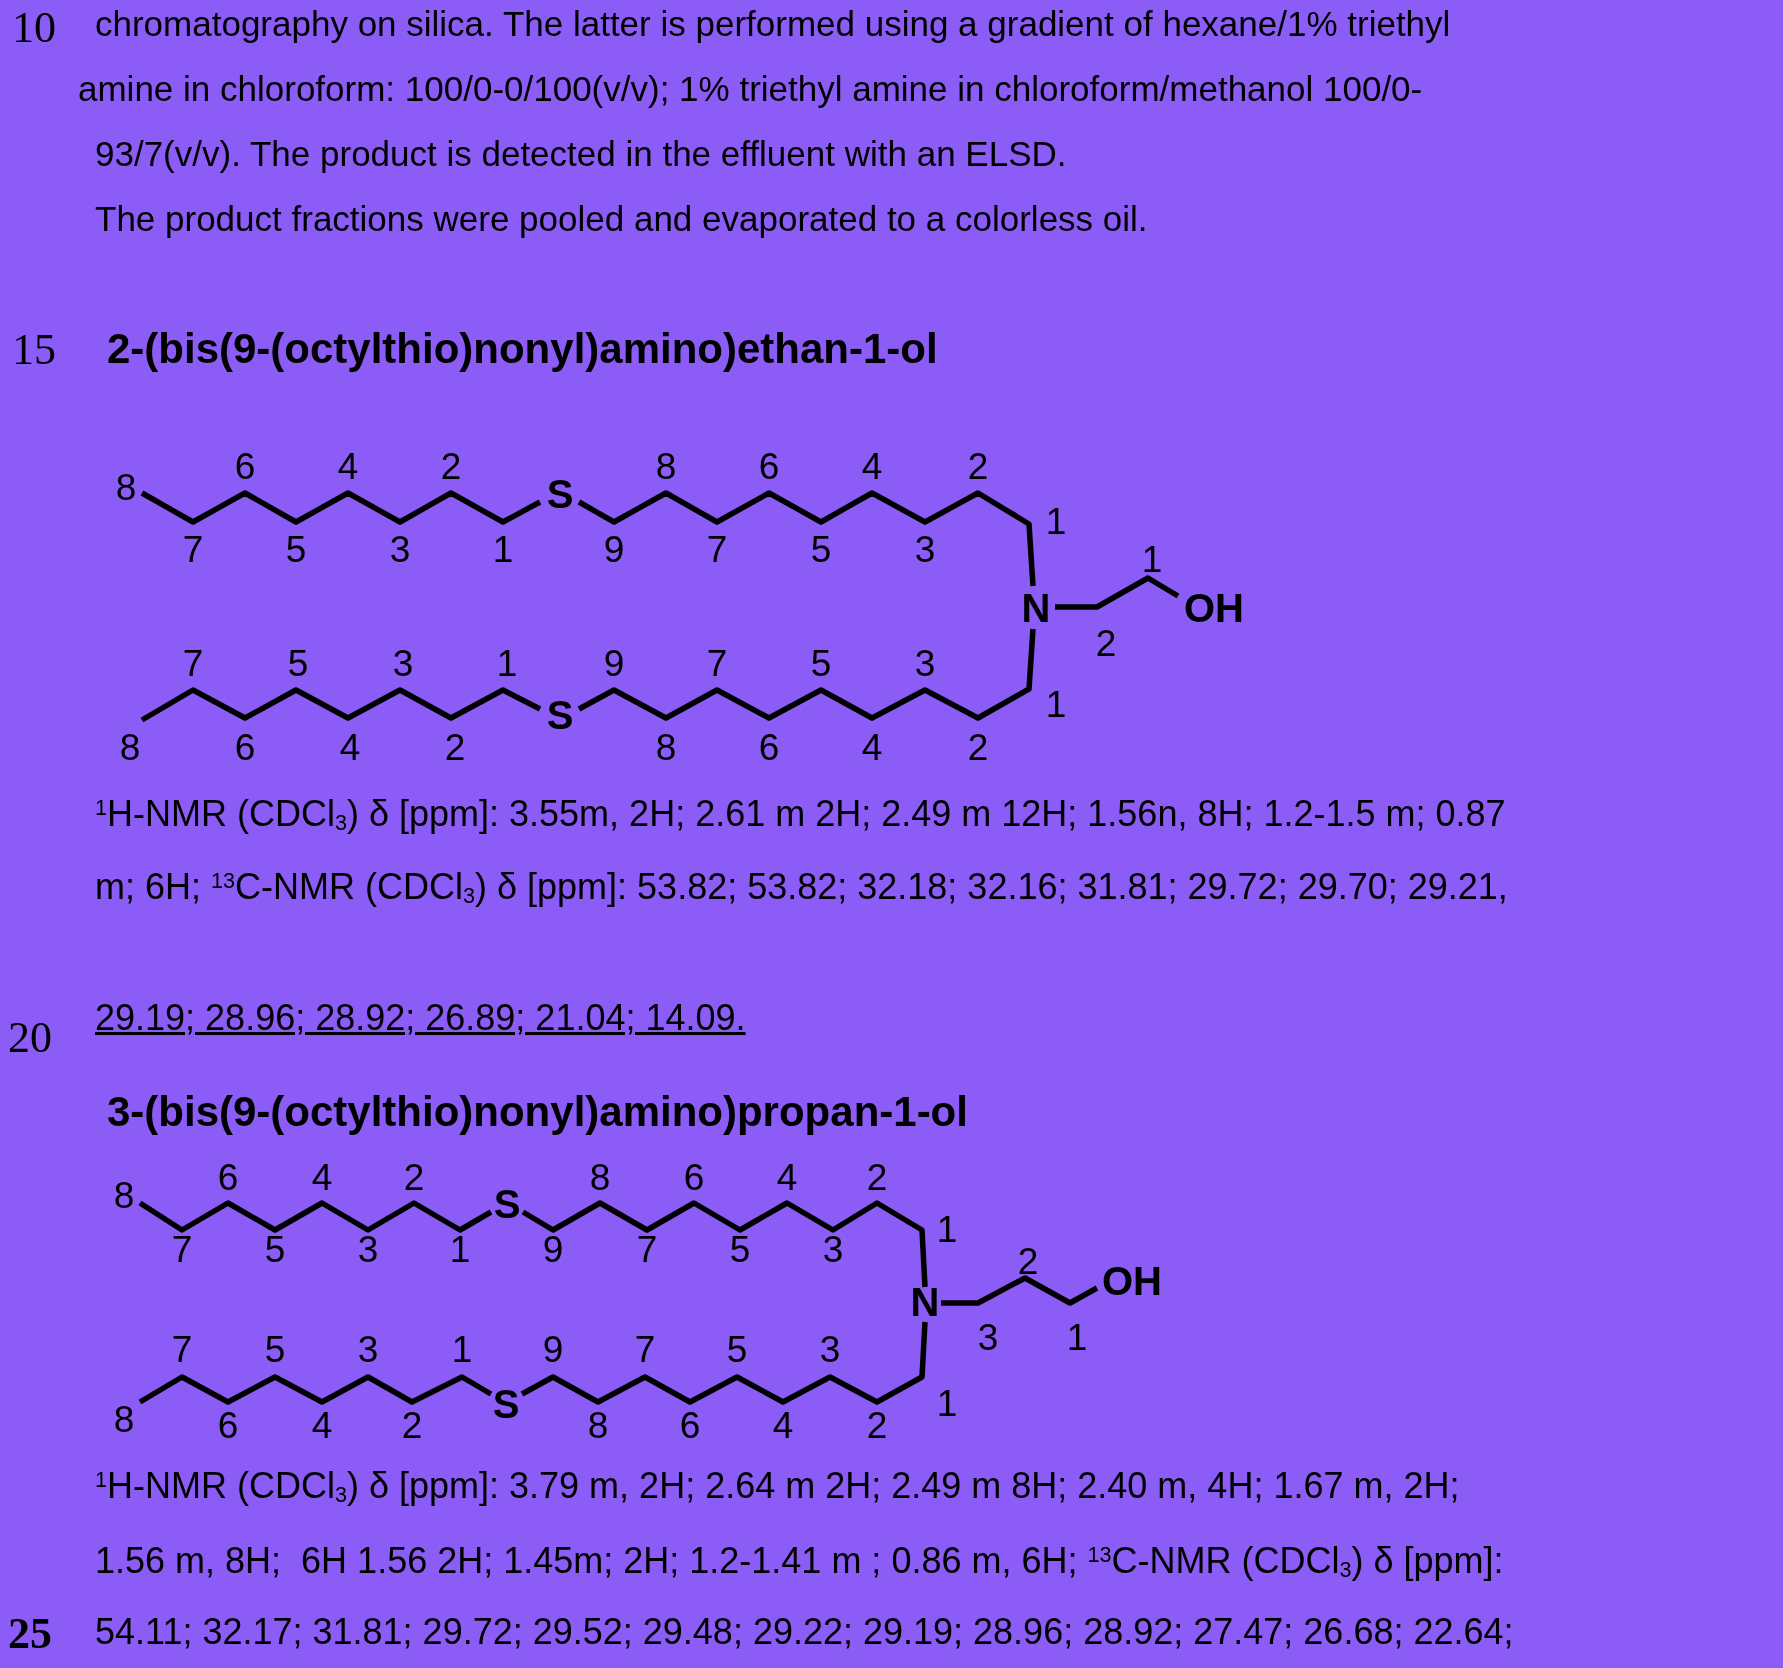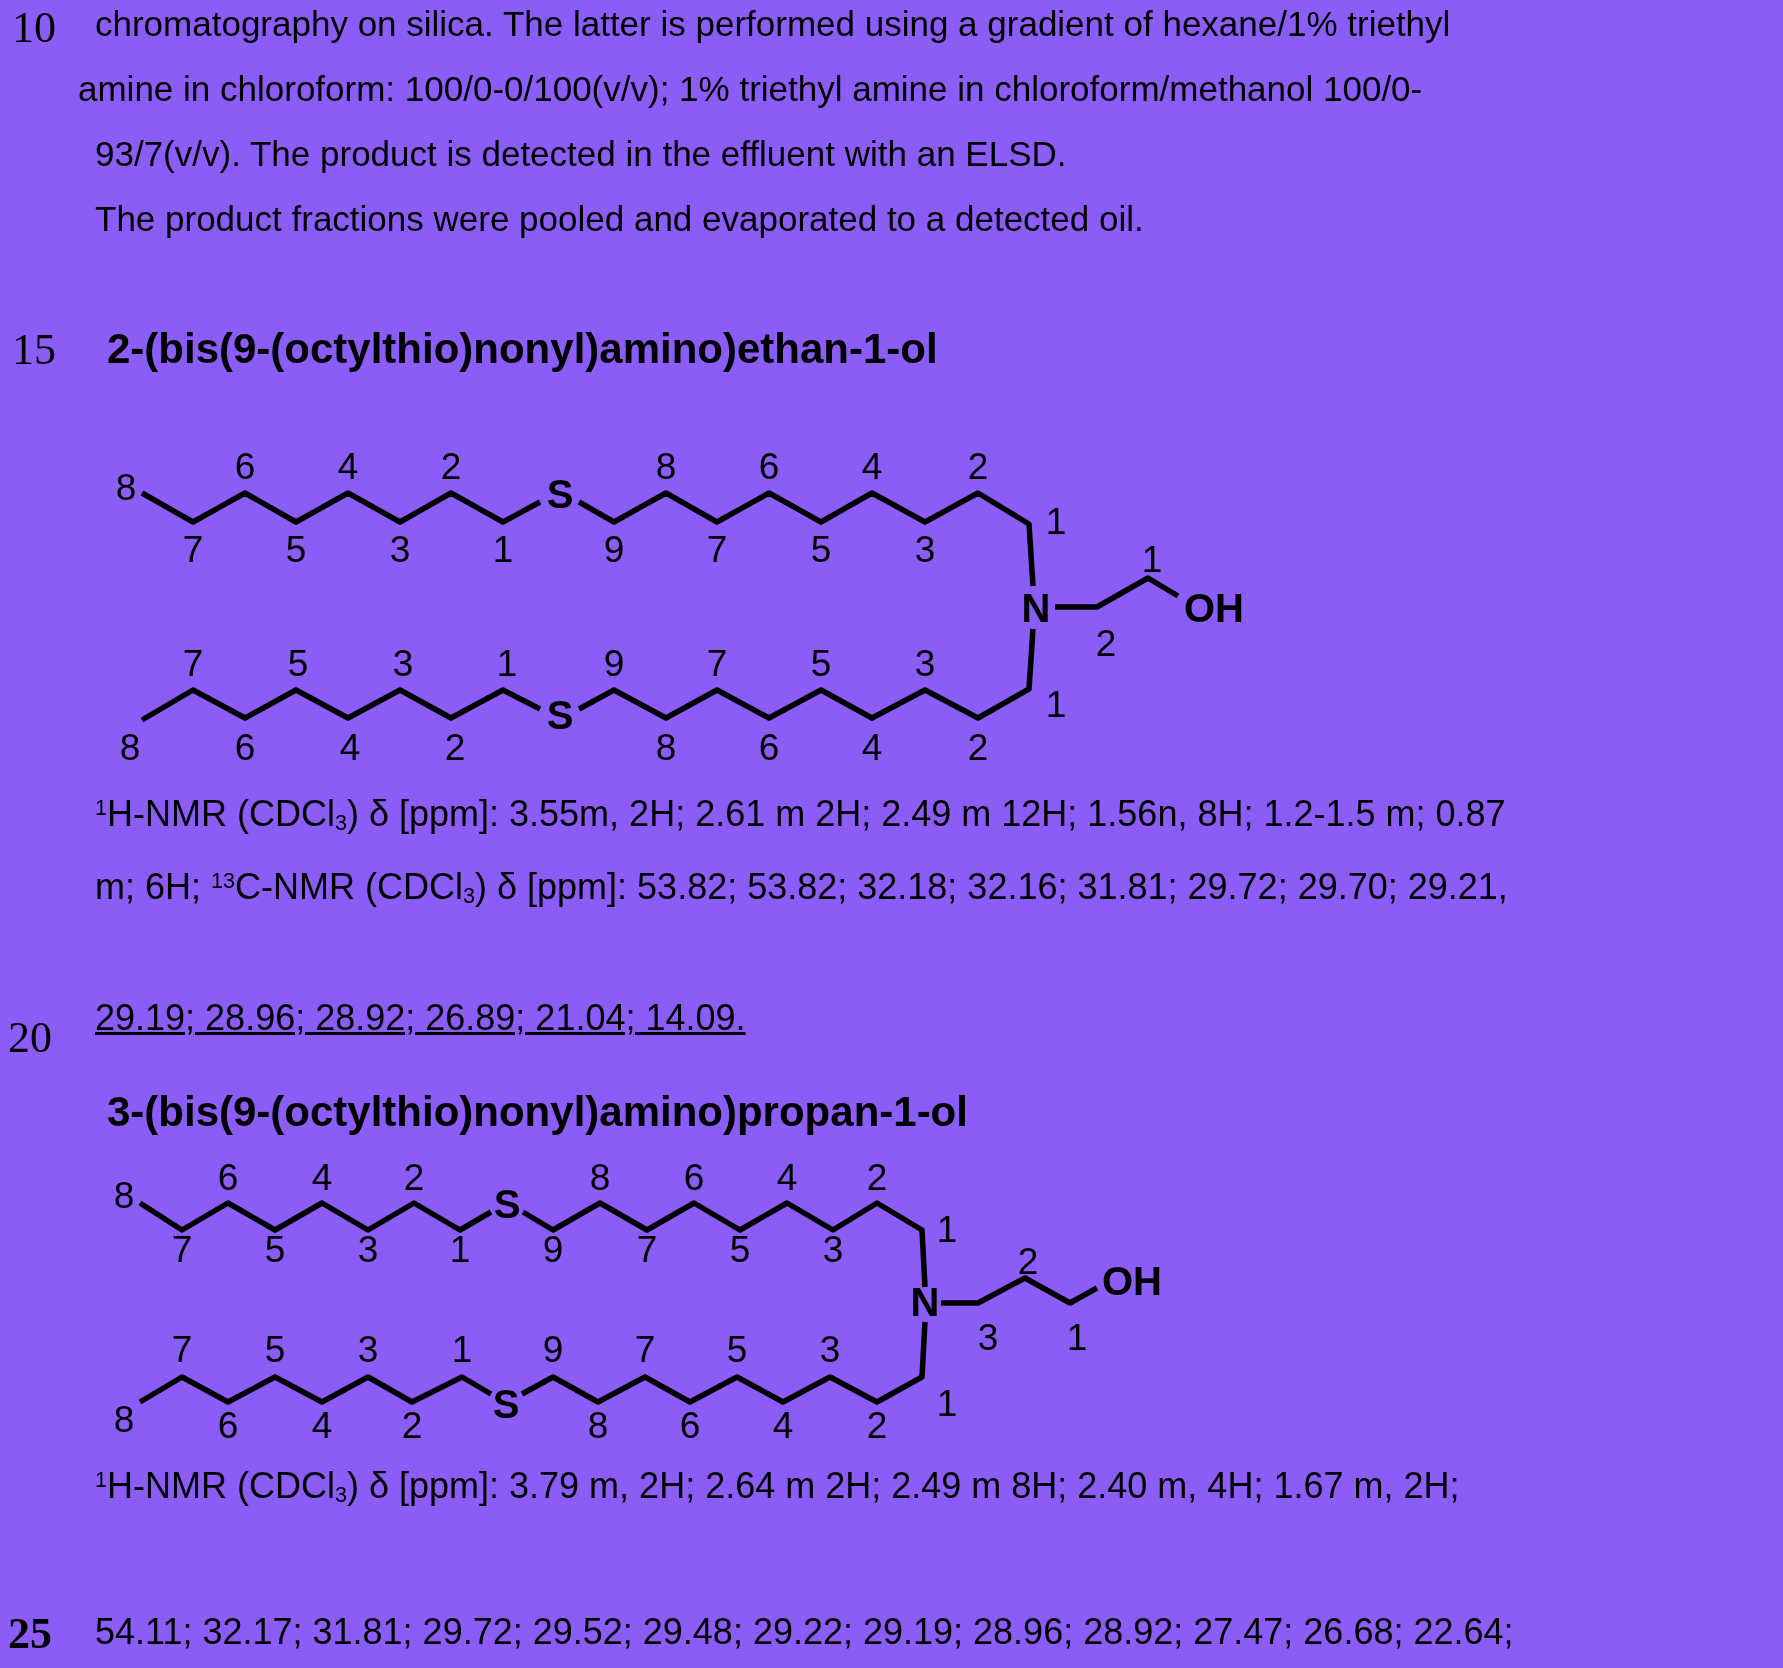--- a/index.html
+++ b/index.html
@@ -24,21 +24,21 @@
 <div id="page">
 
   <div class="absline margin-num" style="left:12px;top:6px;">10</div>
   <div class="absline margin-num" style="left:12px;top:328px;">15</div>
   <div class="absline margin-num" style="left:8px;top:1016px;">20</div>
   <div class="absline margin-num" style="left:8px;top:1612px;font-weight:bold;">25</div>
 
   <div class="absline body-text" style="left:95px;top:6px;">chromatography on silica. The latter is performed using a gradient of hexane/1% triethyl</div>
   <div class="absline body-text" style="left:78px;top:71px;">amine in chloroform: 100/0-0/100(v/v); 1% triethyl amine in chloroform/methanol 100/0-</div>
   <div class="absline body-text" style="left:95px;top:136px;">93/7(v/v). The product is detected in the effluent with an ELSD.</div>
-  <div class="absline body-text" style="left:95px;top:201px;">The product fractions were pooled and evaporated to a detected oil.</div>
+  <div class="absline body-text" style="left:95px;top:201px;">The product fractions were pooled and evaporated to a colorless oil.</div>
 
   <div class="absline title-text" style="left:107px;top:328px;">2-(bis(9-(octylthio)nonyl)amino)ethan-1-ol</div>
 
   <div class="molwrap" style="top:440px;">
       <svg viewBox="0 440 1783 345" width="1783" height="345">
         <polyline points="142,493 193,522 245,493 296,522 348,493 400,522 451,493 503,522 540,502" class="bond"></polyline>
         <polyline points="579,502 614,522 666,493 717,522 769,493 821,522 872,493 925,522 978,493 1029,524 1033,586" class="bond"></polyline>
         <polyline points="1055,607 1097,607 1148,578 1178,596" class="bond"></polyline>
         <polyline points="142,720 193,690 245,718 296,690 348,718 400,690 451,718 503,690 540,709" class="bond"></polyline>
         <polyline points="579,709 614,690 666,718 717,690 769,718 821,690 872,718 925,690 978,718 1029,689 1033,629" class="bond"></polyline>
@@ -136,15 +136,16 @@
         <text x="598" y="1438" class="mlabel">8</text>
         <text x="690" y="1438" class="mlabel">6</text>
         <text x="783" y="1438" class="mlabel">4</text>
         <text x="877" y="1438" class="mlabel">2</text>
         <text x="506" y="1418" class="matom">S</text>
         <text x="947" y="1416" class="mlabel">1</text>
       </svg>
     </div>
 
   <div class="absline nmr-text rich" style="left:95px;top:1468px;"><sup>1</sup><span>H-NMR (CDCl</span><sub>3</sub><span>) δ [ppm]: 3.79 m, 2H; 2.64 m 2H; 2.49 m 8H; 2.40 m, 4H; 1.67 m, 2H;</span></div>
+  <div class="absline nmr-text rich" style="left:95px;top:1543px;"><span>1.56 m, 8H;&nbsp; 6H 1.56 2H; 1.45m; 2H; 1.2-1.41 m ; 0.86 m, 6H; </span><sup>13</sup><span>C-NMR (CDCl</span><sub>3</sub><span>) δ [ppm]:</span></div>
   <div class="absline nmr-text rich" style="left:95px;top:1614px;"><span>54.11; 32.17; 31.81; 29.72; 29.52; 29.48; 29.22; 29.19; 28.96; 28.92; 27.47; 26.68; 22.64;</span></div>
 
 </div>
 
 </body></html>

